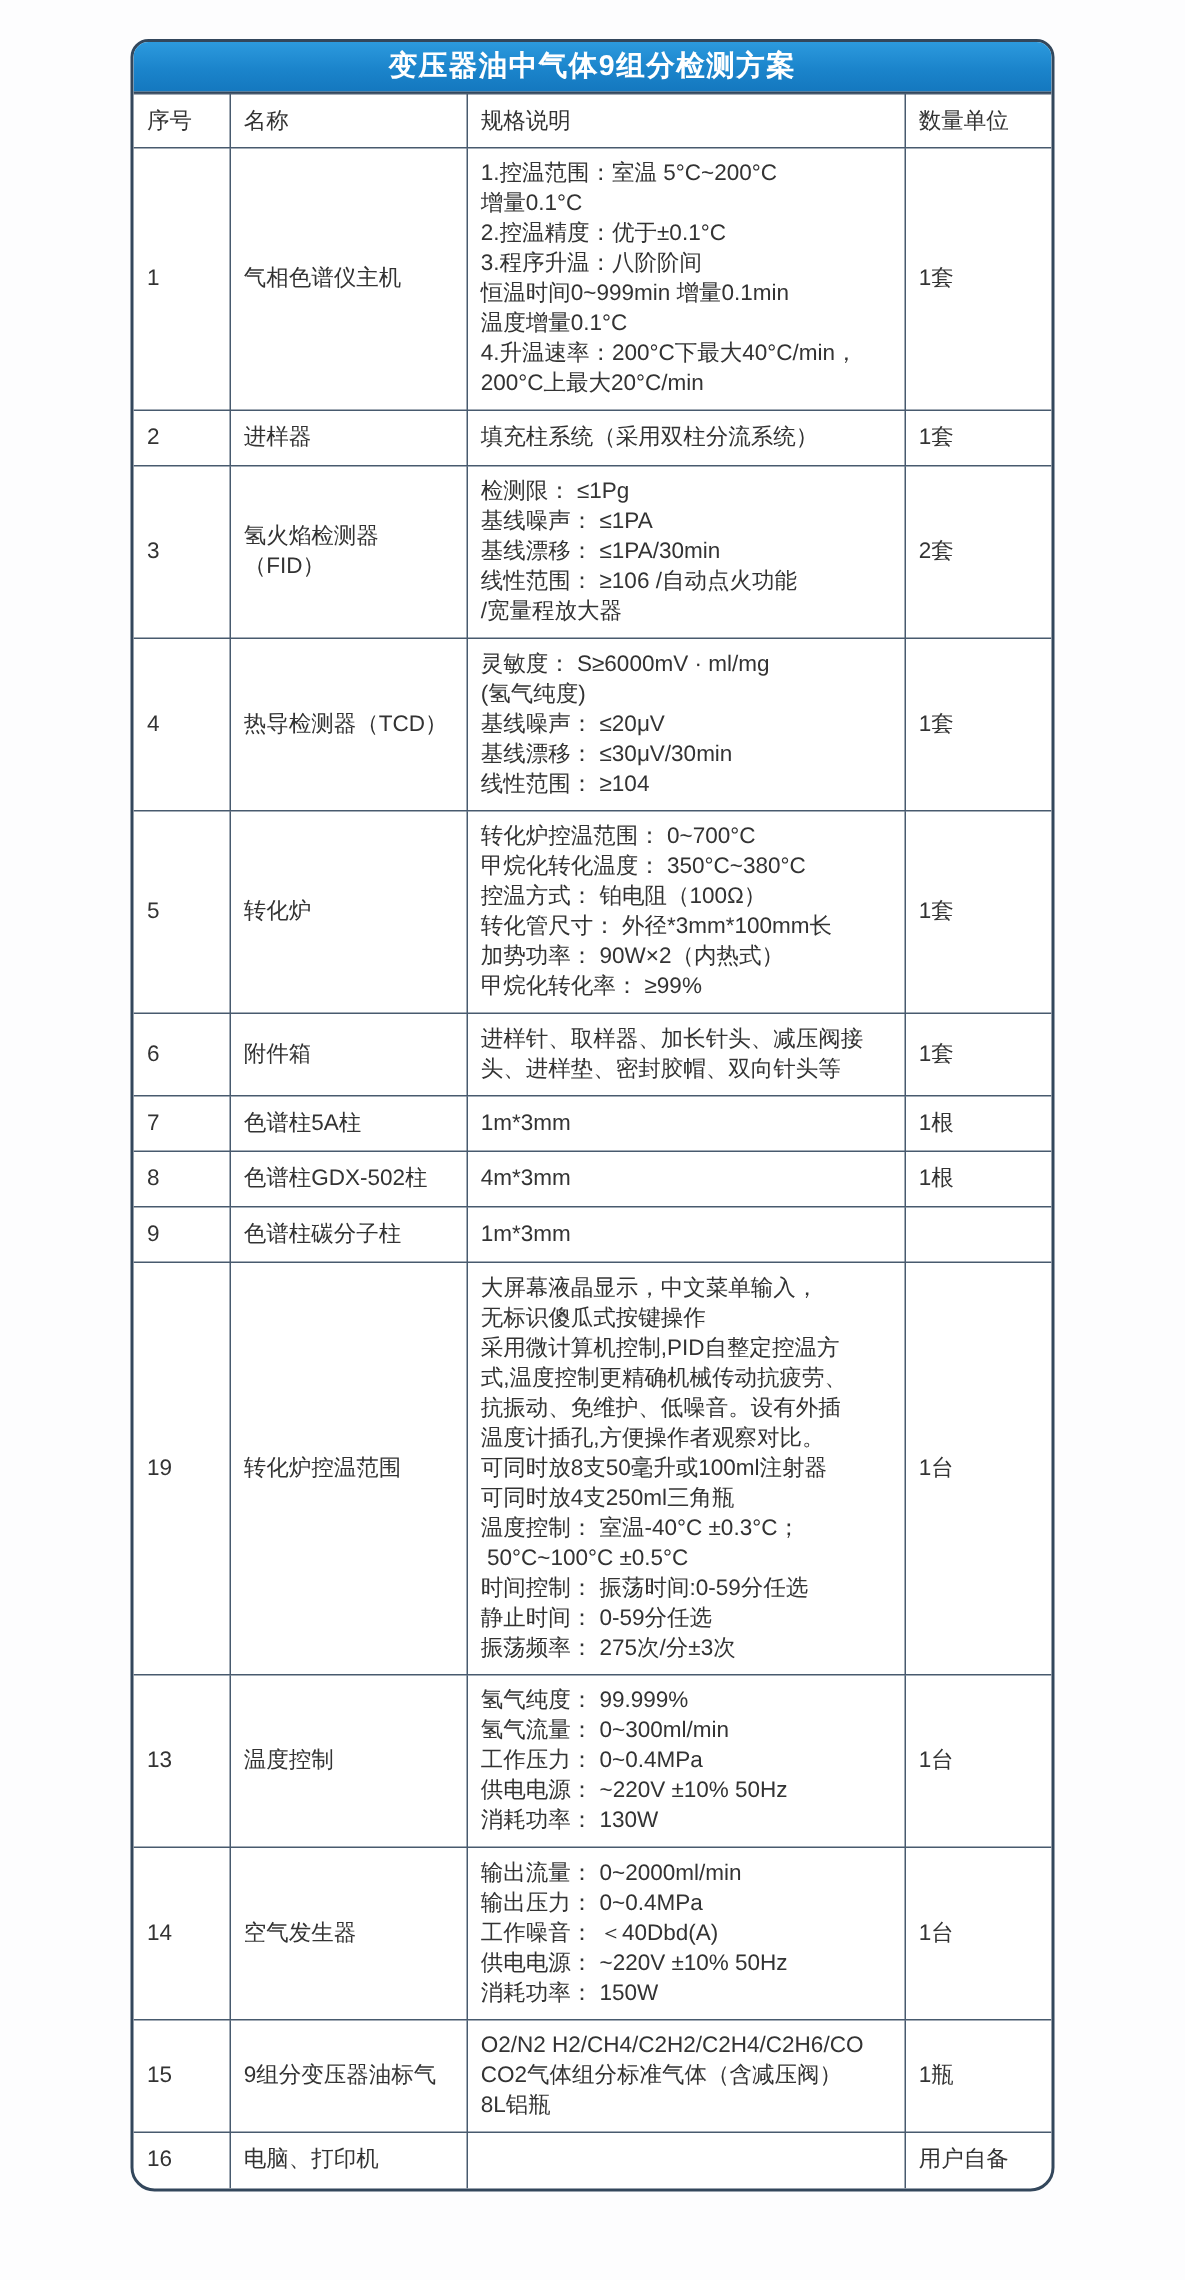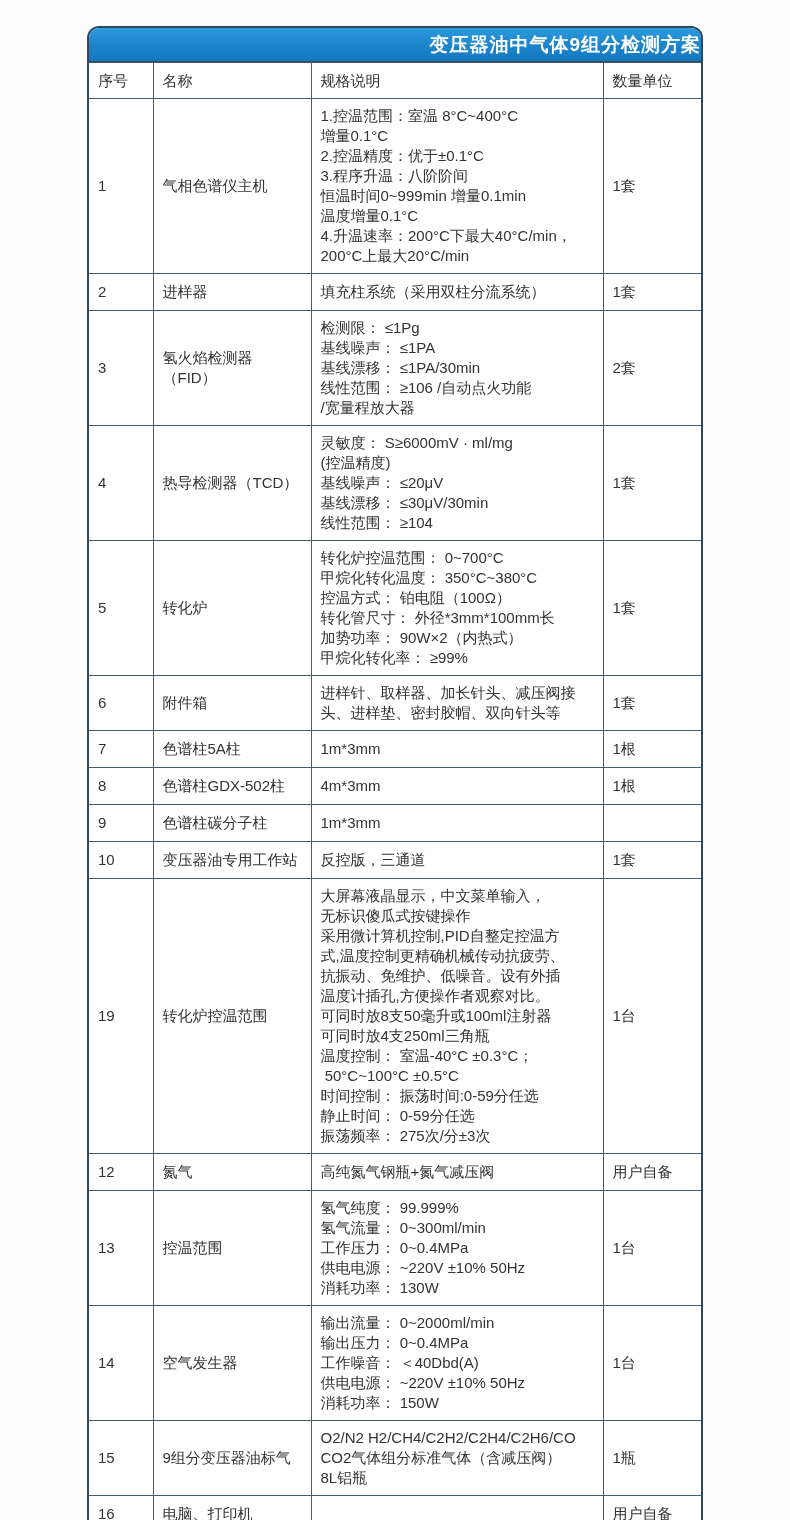--- a/index.html
+++ b/index.html
@@ -22,21 +22,21 @@
     border: 2px solid #33475c;
     border-radius: 12px 12px 16px 16px;
     overflow: hidden;
     background: #ffffff;
   }
   .title-bar {
     background: linear-gradient(180deg, #2c9ade 0%, #1b84cb 55%, #1478bf 100%);
     color: #ffffff;
     font-size: 19px;
     font-weight: 700;
-    text-align: right;
+    text-align: center;
     line-height: 33px;
     height: 33px;
     letter-spacing: 1px;
     border-bottom: 1px solid #33475c;
   }
   table.spec-table {
     width: 100%;
     border-collapse: collapse;
     table-layout: fixed;
     font-size: 15px;
@@ -84,21 +84,21 @@
           <th>名称</th>
           <th>规格说明</th>
           <th>数量单位</th>
         </tr>
       </thead>
       <tbody>
           <tr>
             <td class="cell-no">1</td>
             <td class="cell-name">气相色谱仪主机</td>
             <td class="cell-spec">
-              <div class="spec-line">1.控温范围：室温 8°C~400°C</div>
+              <div class="spec-line">1.控温范围：室温 5°C~200°C</div>
               <div class="spec-line">增量0.1°C</div>
               <div class="spec-line">2.控温精度：优于±0.1°C</div>
               <div class="spec-line">3.程序升温：八阶阶间</div>
               <div class="spec-line">恒温时间0~999min 增量0.1min</div>
               <div class="spec-line">温度增量0.1°C</div>
               <div class="spec-line">4.升温速率：200°C下最大40°C/min，</div>
               <div class="spec-line">200°C上最大20°C/min</div>
             </td>
             <td class="cell-qty">1套</td>
           </tr>
@@ -120,21 +120,21 @@
               <div class="spec-line">线性范围： ≥106 /自动点火功能</div>
               <div class="spec-line">/宽量程放大器</div>
             </td>
             <td class="cell-qty">2套</td>
           </tr>
           <tr>
             <td class="cell-no">4</td>
             <td class="cell-name">热导检测器（TCD）</td>
             <td class="cell-spec">
               <div class="spec-line">灵敏度： S≥6000mV · ml/mg</div>
-              <div class="spec-line">(控温精度)</div>
+              <div class="spec-line">(氢气纯度)</div>
               <div class="spec-line">基线噪声： ≤20μV</div>
               <div class="spec-line">基线漂移： ≤30μV/30min</div>
               <div class="spec-line">线性范围： ≥104</div>
             </td>
             <td class="cell-qty">1套</td>
           </tr>
           <tr>
             <td class="cell-no">5</td>
             <td class="cell-name">转化炉</td>
             <td class="cell-spec">
@@ -171,28 +171,20 @@
             </td>
             <td class="cell-qty">1根</td>
           </tr>
           <tr class="single">
             <td class="cell-no">9</td>
             <td class="cell-name">色谱柱碳分子柱</td>
             <td class="cell-spec">
               <div class="spec-line">1m*3mm</div>
             </td>
             <td class="cell-qty"></td>
-          </tr>
-          <tr class="single">
-            <td class="cell-no">10</td>
-            <td class="cell-name">变压器油专用工作站</td>
-            <td class="cell-spec">
-              <div class="spec-line">反控版，三通道</div>
-            </td>
-            <td class="cell-qty">1套</td>
           </tr>
           <tr>
             <td class="cell-no">19</td>
             <td class="cell-name">转化炉控温范围</td>
             <td class="cell-spec">
               <div class="spec-line">大屏幕液晶显示，中文菜单输入，</div>
               <div class="spec-line">无标识傻瓜式按键操作</div>
               <div class="spec-line">采用微计算机控制,PID自整定控温方</div>
               <div class="spec-line">式,温度控制更精确机械传动抗疲劳、</div>
               <div class="spec-line">抗振动、免维护、低噪音。设有外插</div>
@@ -200,31 +192,23 @@
               <div class="spec-line">可同时放8支50毫升或100ml注射器</div>
               <div class="spec-line">可同时放4支250ml三角瓶</div>
               <div class="spec-line">温度控制： 室温-40°C ±0.3°C；</div>
               <div class="spec-line"> 50°C~100°C ±0.5°C</div>
               <div class="spec-line">时间控制： 振荡时间:0-59分任选</div>
               <div class="spec-line">静止时间： 0-59分任选</div>
               <div class="spec-line">振荡频率： 275次/分±3次</div>
             </td>
             <td class="cell-qty">1台</td>
           </tr>
-          <tr class="single">
-            <td class="cell-no">12</td>
-            <td class="cell-name">氮气</td>
-            <td class="cell-spec">
-              <div class="spec-line">高纯氮气钢瓶+氮气减压阀</div>
-            </td>
-            <td class="cell-qty">用户自备</td>
-          </tr>
           <tr>
             <td class="cell-no">13</td>
-            <td class="cell-name">控温范围</td>
+            <td class="cell-name">温度控制</td>
             <td class="cell-spec">
               <div class="spec-line">氢气纯度： 99.999%</div>
               <div class="spec-line">氢气流量： 0~300ml/min</div>
               <div class="spec-line">工作压力： 0~0.4MPa</div>
               <div class="spec-line">供电电源： ~220V ±10% 50Hz</div>
               <div class="spec-line">消耗功率： 130W</div>
             </td>
             <td class="cell-qty">1台</td>
           </tr>
           <tr>

